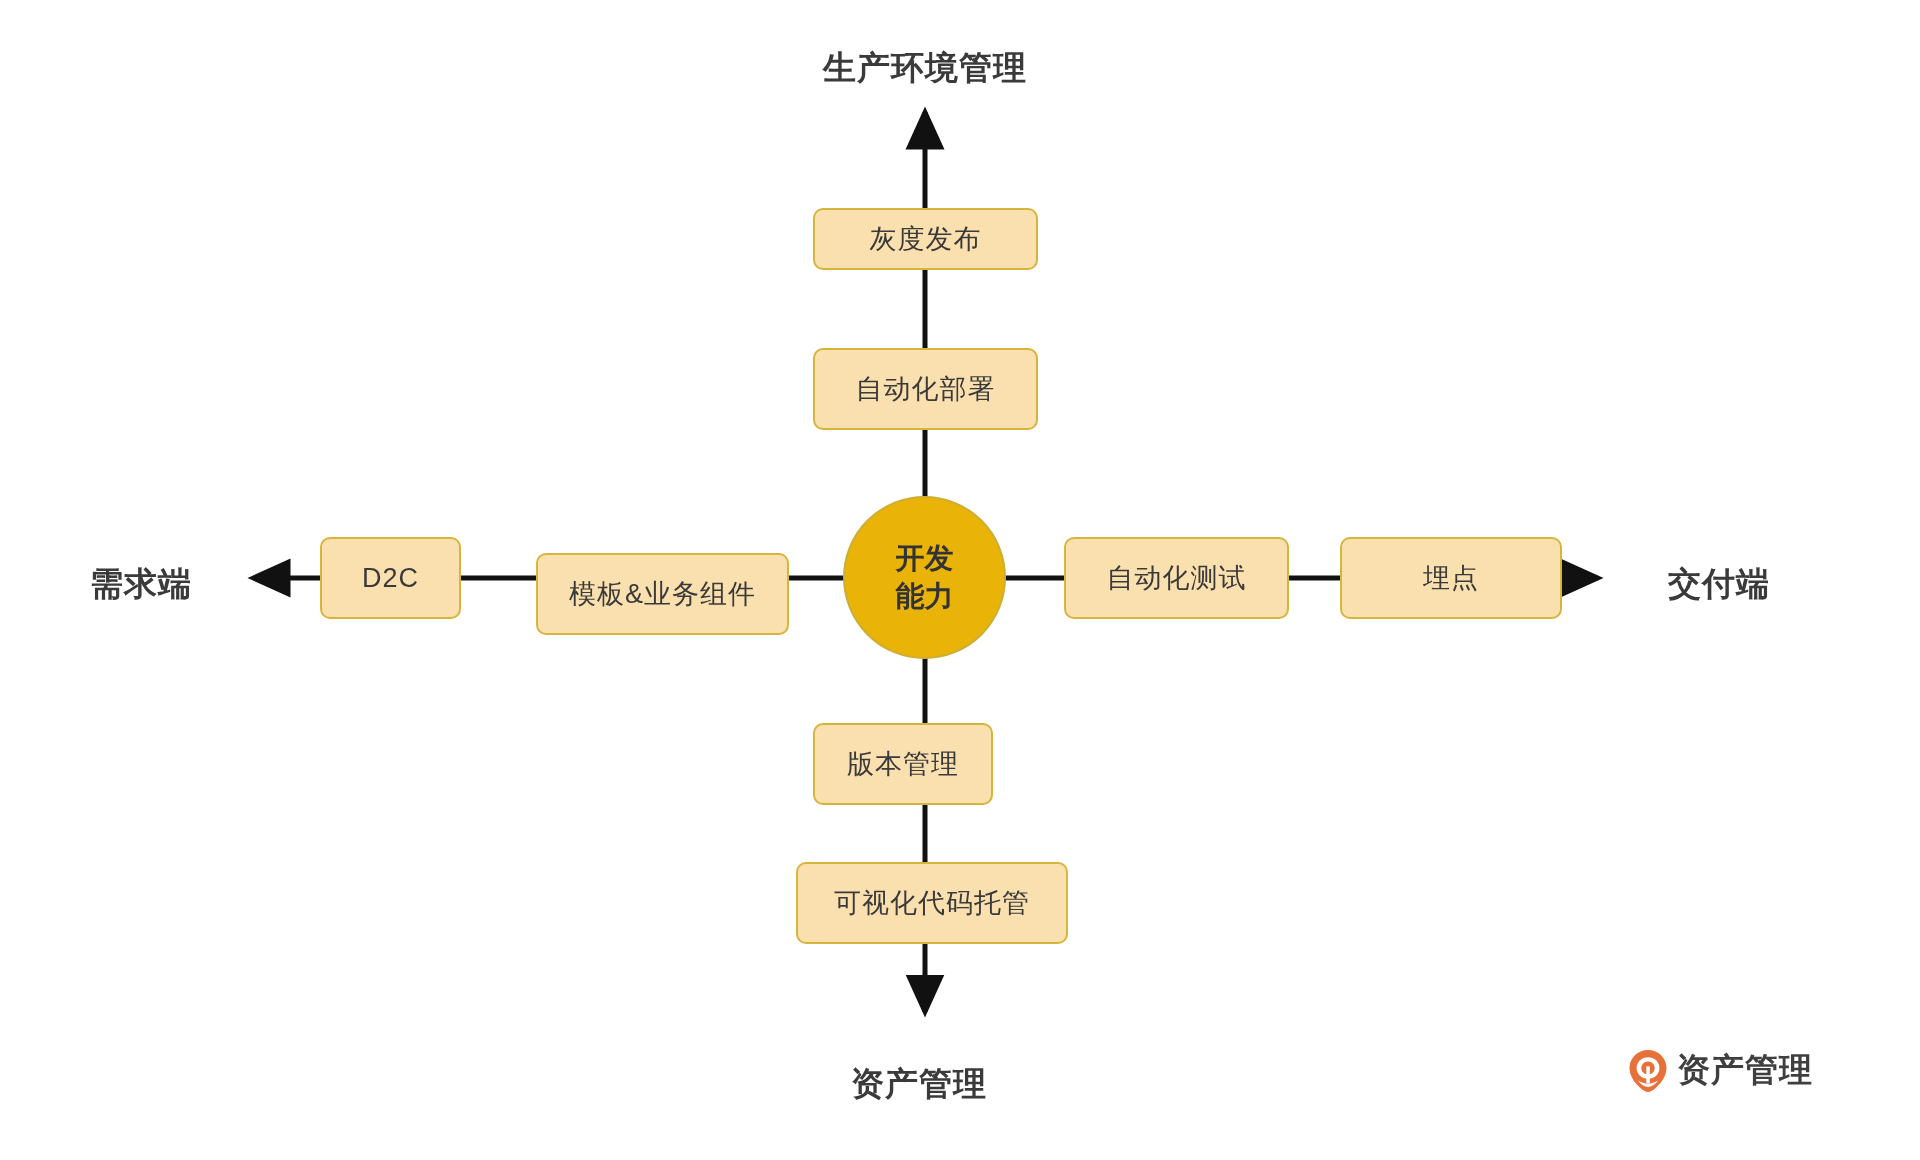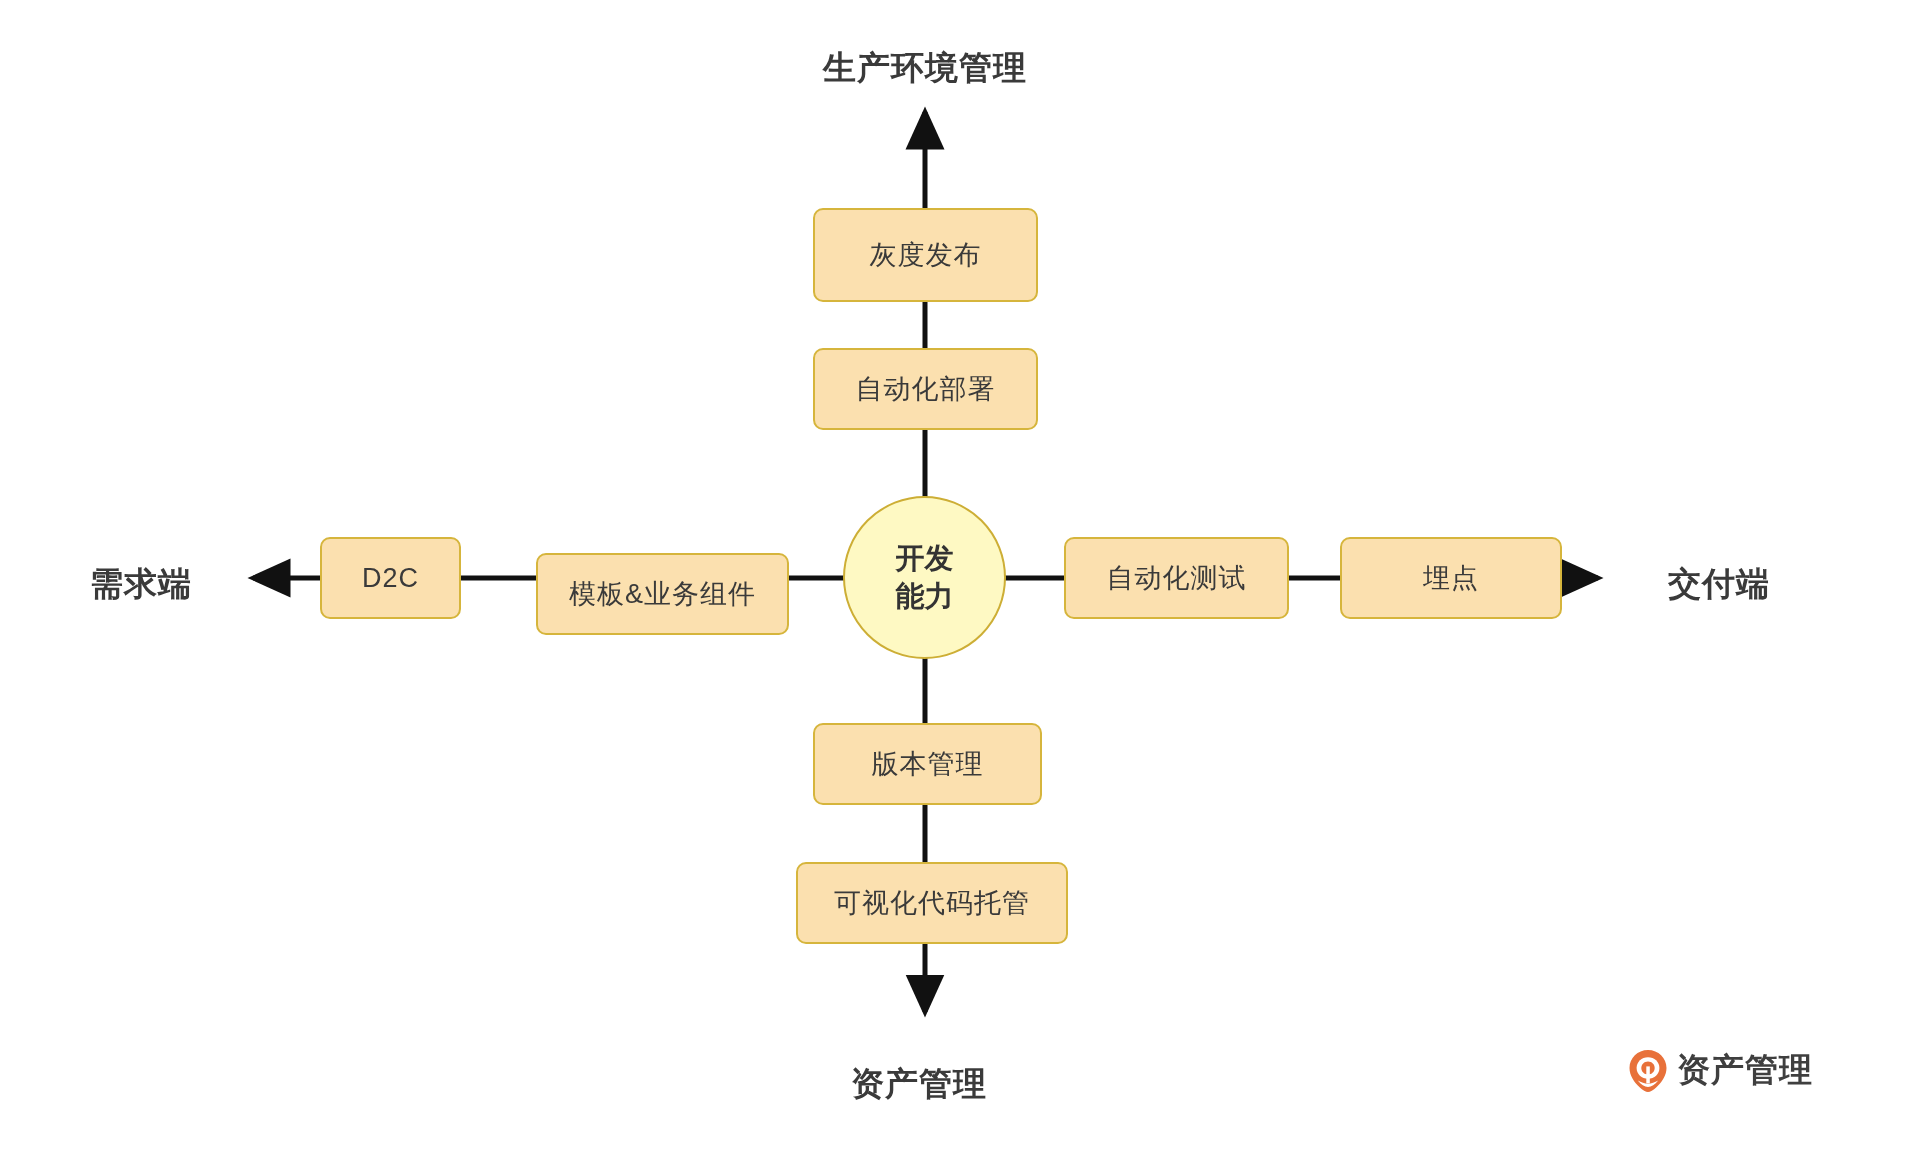--- a/index.html
+++ b/index.html
@@ -41,21 +41,21 @@
     color: #3a3a3a;
     font-size: 27px;
     letter-spacing: 1px;
     line-height: 1.2;
     white-space: nowrap;
     z-index: 3;
   }
   .hub {
     position: absolute;
     box-sizing: border-box;
-    background: #fef9c3;
+    background: #eab308;
     border: 2px solid #CDAE35;
     border-radius: 50%;
     display: flex;
     flex-direction: column;
     align-items: center;
     justify-content: center;
     color: #333333;
     font-size: 29px;
     font-weight: 700;
     line-height: 1.28;
@@ -115,38 +115,38 @@
   </svg>
 
   <div class="axis-label" style="left:823px; top:46px;">生产环境管理</div>
 
   <div class="axis-label" style="left:851px; top:1062px;">资产管理</div>
 
   <div class="axis-label" style="left:90px; top:562px;">需求端</div>
 
   <div class="axis-label" style="left:1668px; top:562px;">交付端</div>
 
-  <div class="node" style="left:813px; top:208px; width:225px; height:94px;">灰度发布</div>
+  <div class="node" style="left:813px; top:208px; width:225px; height:62px;">灰度发布</div>
 
   <div class="node" style="left:813px; top:348px; width:225px; height:82px;">自动化部署</div>
 
   <div class="hub" style="left:843px; top:496px; width:163px; height:163px;">
     <span>开发</span>
     <span>能力</span>
   </div>
 
   <div class="node" style="left:536px; top:537px; width:253px; height:82px;margin-top:16px;">模板&amp;业务组件</div>
 
   <div class="node" style="left:320px; top:537px; width:141px; height:82px;">D2C</div>
 
   <div class="node" style="left:1064px; top:537px; width:225px; height:82px;">自动化测试</div>
 
   <div class="node" style="left:1340px; top:537px; width:222px; height:82px;">埋点</div>
 
-  <div class="node" style="left:813px; top:723px; width:229px; height:82px;">版本管理</div>
+  <div class="node" style="left:813px; top:723px; width:180px; height:82px;">版本管理</div>
 
   <div class="node" style="left:796px; top:862px; width:272px; height:82px;">可视化代码托管</div>
 
   <div class="logo">
     <svg class="logo-mark" viewBox="0 0 40 44" xmlns="http://www.w3.org/2000/svg">
       <path d="M20 1 C9.6 1 1.5 9 1.5 19 C1.5 26.6 6.2 33.2 11.6 38.2 C14.6 41 17.9 43 20 43 C22.1 43 25.4 41 28.4 38.2 C33.8 33.2 38.5 26.6 38.5 19 C38.5 9 30.4 1 20 1 Z" fill="#E8713A"></path>
       <path d="M20 8.2 C13.6 8.2 8.6 12.9 8.6 19 C8.6 25.1 13.6 29.8 20 29.8 C26.4 29.8 31.4 25.1 31.4 19 C31.4 12.9 26.4 8.2 20 8.2 Z" fill="#ffffff"></path>
       <path d="M20 12.5 C16.2 12.5 13.3 15.4 13.3 19 C13.3 22.6 16.2 25.5 20 25.5 C23.8 25.5 26.7 22.6 26.7 19 C26.7 15.4 23.8 12.5 20 12.5 Z" fill="#E8713A"></path>
       <rect x="18.3" y="17.4" width="3.5" height="17" fill="#ffffff"></rect>
       <path d="M9.8 31.6 C13 35.6 16.6 38 20 38 C23.4 38 27 35.6 30.2 31.6 C26.8 33.7 23.4 34.7 20 34.7 C16.6 34.7 13.2 33.7 9.8 31.6 Z" fill="#ffffff"></path>

